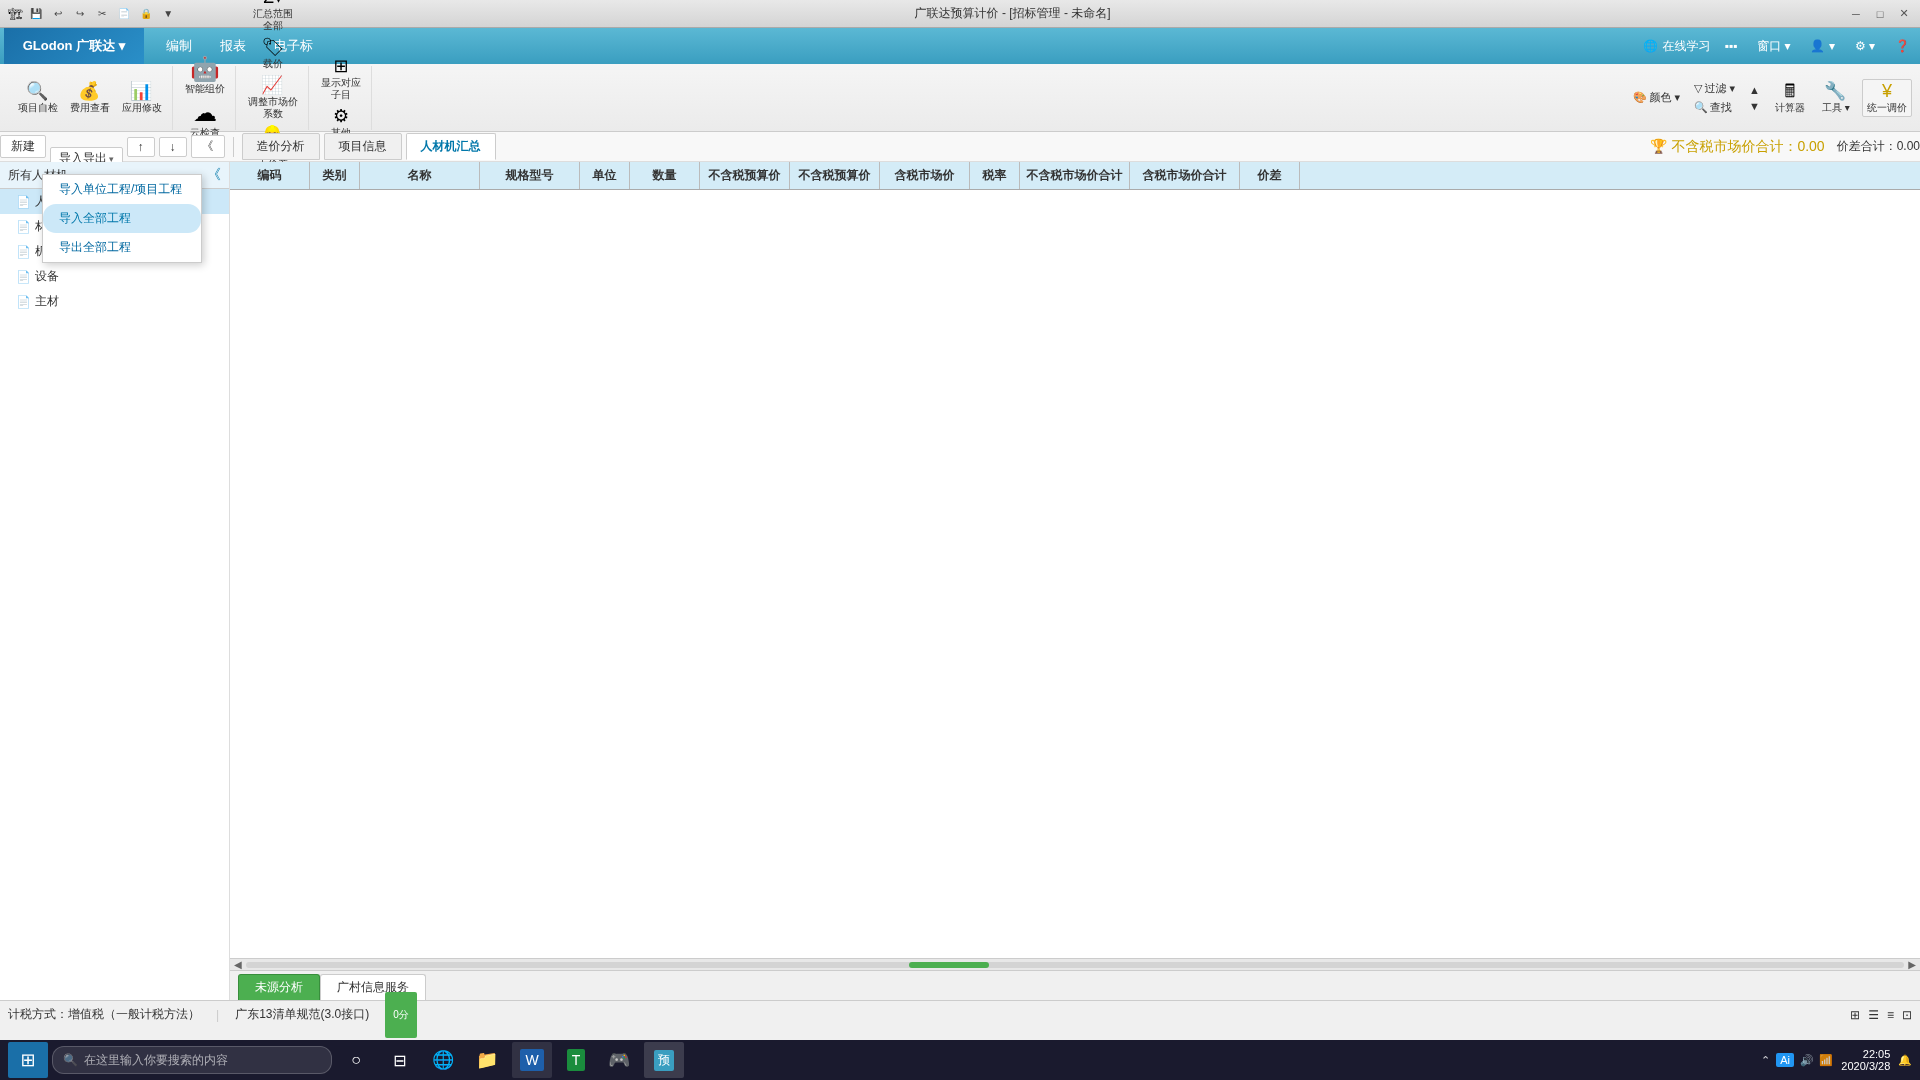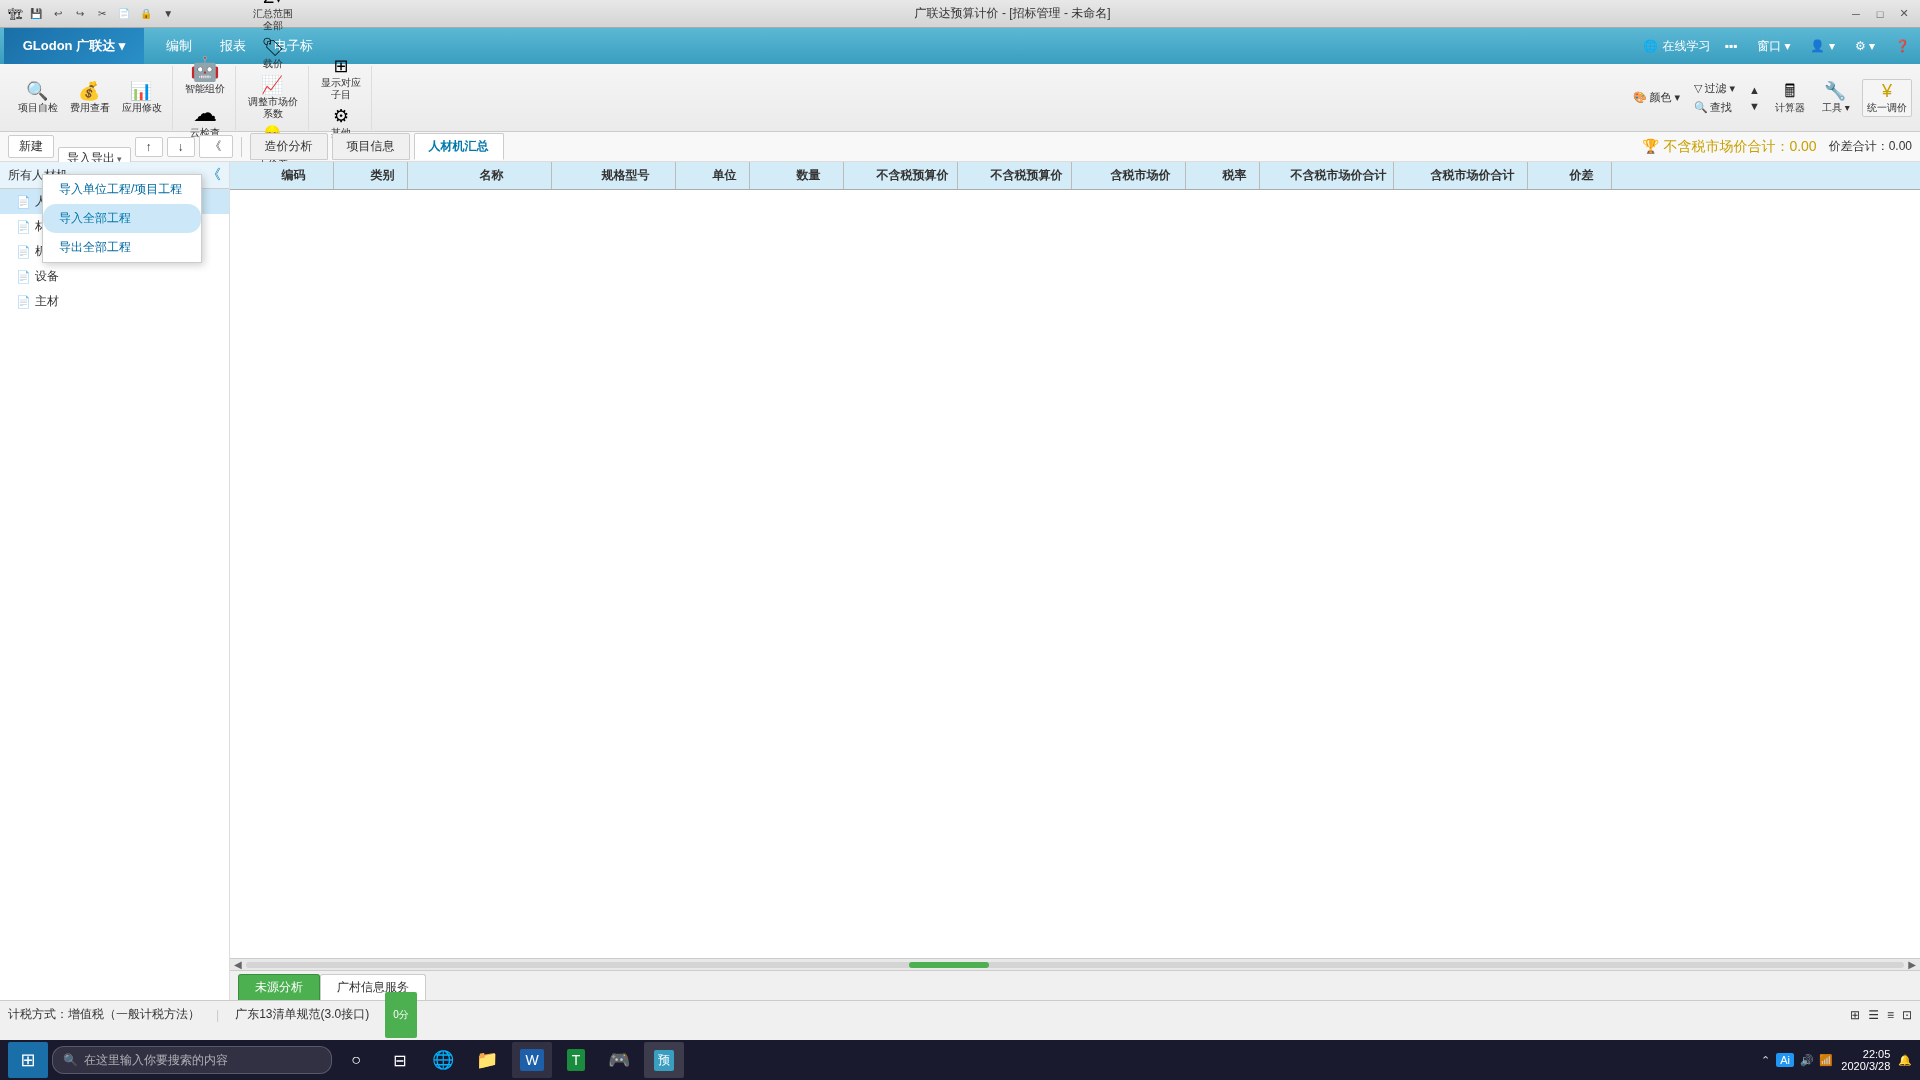--- a/index.html
+++ b/index.html
@@ -102,21 +102,21 @@
       font-size: 11px;
       color: #333;
     }
 
     
     .toolbar2 {
       background: #f8f8f8;
       height: 30px;
       display: flex;
       align-items: center;
-      padding: 0 8px;
+      padding: 0 0;
       border-bottom: 1px solid #ddd;
       gap: 4px;
     }
     .toolbar2-btn {
       padding: 2px 10px;
       background: white;
       border: 1px solid #ccc;
       border-radius: 2px;
       cursor: pointer;
       font-size: 12px;
@@ -207,21 +207,20 @@
       font-size: 12px;
       font-weight: bold;
       color: #333;
     }
     .th {
       padding: 5px 4px;
       border-right: 1px solid #bbb;
       text-align: center;
       white-space: nowrap;
       overflow: hidden;
-      margin-left: 24px;
     }
     .table-body {
       flex: 1;
       background: white;
       overflow: auto;
     }
 
     
     .bottom-tabs {
       height: 30px;

